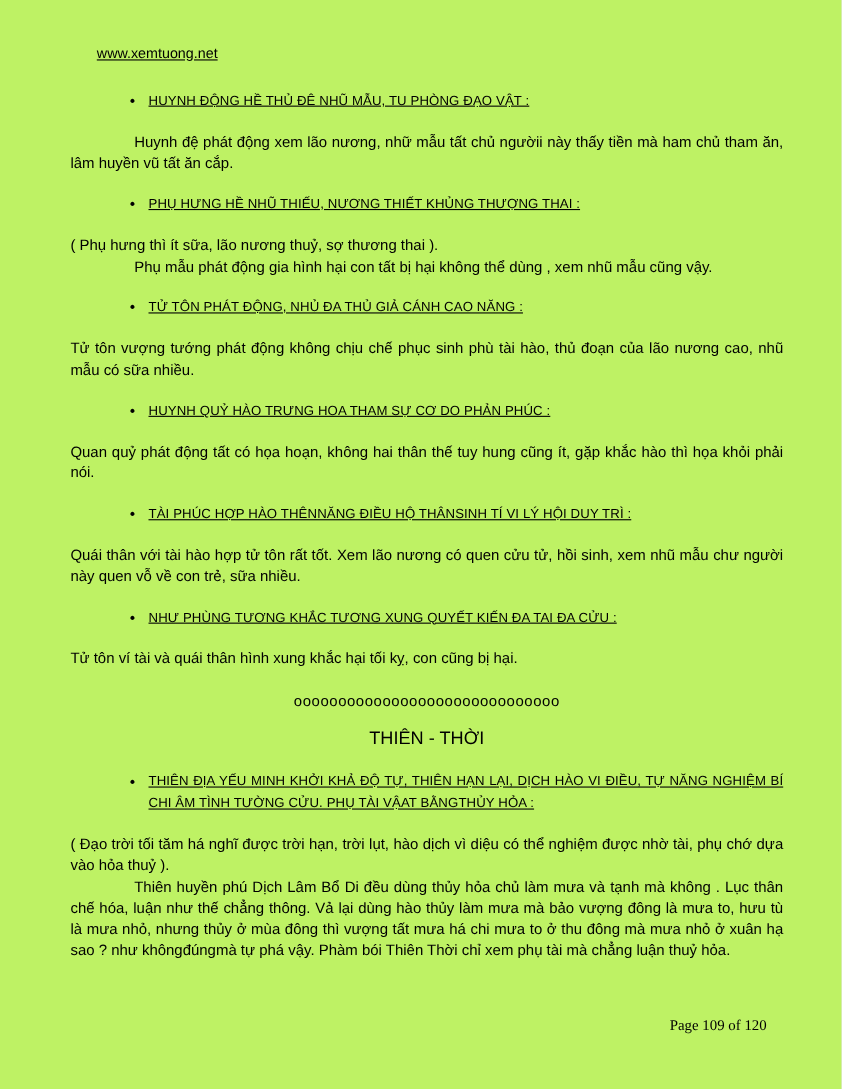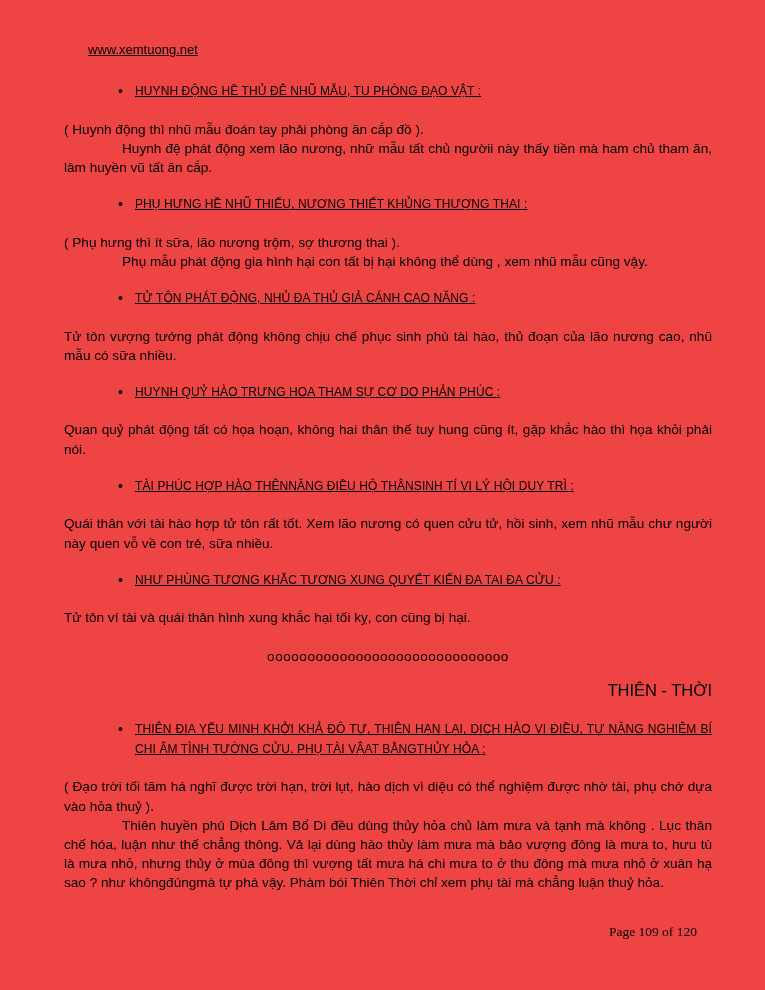--- a/index.html
+++ b/index.html
@@ -1,21 +1,21 @@
 <!DOCTYPE html>
 <html><head>
 <meta charset="utf-8">
 <style>
   html, body { margin: 0; padding: 0; background: #e8e8e8; }
   .page {
     position: relative;
     width: 765px;
     height: 990px;
     margin: 0 auto;
-    background: #ef4444;
+    background: #bef264;
     color: #000000;
     font-family: "Liberation Sans", sans-serif;
     overflow: hidden;
     box-sizing: border-box;
     padding: 40px 53px 0 64px;
   }
   .site-link {
     display: inline-block;
     margin-left: 24px;
     font-size: 13px;
@@ -52,21 +52,21 @@
   .indent { text-indent: 58px; }
   .separator {
     margin: 20px 0 12px 0;
     text-align: center;
     font-size: 13.6px;
     line-height: 19px;
     letter-spacing: 0.5px;
   }
   .subtitle {
     margin: 0 0 4px 0;
-    text-align: right;
+    text-align: center;
     font-size: 16.5px;
     font-weight: normal;
     line-height: 24px;
   }
   .page-footer {
     position: absolute;
     right: 68px;
     top: 924px;
     font-family: "Liberation Serif", serif;
     font-size: 13.5px;
@@ -79,28 +79,27 @@
 <div class="page">
 
   <a class="site-link">www.xemtuong.net</a>
 
   <div class="content">
 
     <div class="bullet-item">
       <span class="bullet-dot">•</span>
       <span class="heading-text">HUYNH ĐỘNG HỀ THỦ ĐÊ NHŨ MẪU, TU PHÒNG ĐẠO VẬT :</span>
     </div>
-    <p class="para">( Huynh động thì nhũ mẫu đoán tay phải phòng ăn cắp đồ ).</p>
     <p class="para indent">Huynh đệ phát động xem lão nương, nhữ mẫu tất chủ ngườii này thấy tiền mà ham chủ tham ăn, lâm huyền vũ tất ăn cắp.</p>
 
     <div class="bullet-item">
       <span class="bullet-dot">•</span>
       <span class="heading-text">PHỤ HƯNG HỀ NHŨ THIẾU, NƯƠNG THIẾT KHỦNG THƯỢNG THAI :</span>
     </div>
-    <p class="para">( Phụ hưng thì ít sữa, lão nương trộm, sợ thương thai ).</p>
+    <p class="para">( Phụ hưng thì ít sữa, lão nương thuỷ, sợ thương thai ).</p>
     <p class="para indent">Phụ mẫu phát động gia hình hại con tất bị hại không thể dùng , xem nhũ mẫu cũng vậy.</p>
 
     <div class="bullet-item">
       <span class="bullet-dot">•</span>
       <span class="heading-text">TỬ TÔN PHÁT ĐỘNG, NHỦ ĐA THỦ GIẢ CÁNH CAO NĂNG :</span>
     </div>
     <p class="para">Tử tôn vượng tướng phát động không chịu chế phục sinh phù tài hào, thủ đoạn của lão nương cao, nhũ mẫu có sữa nhiều.</p>
 
     <div class="bullet-item">
       <span class="bullet-dot">•</span>

